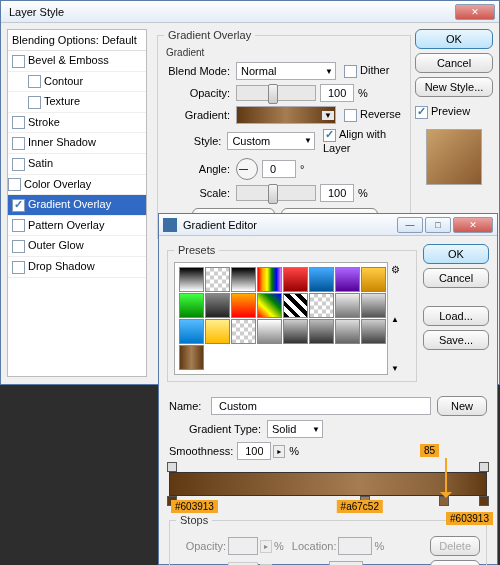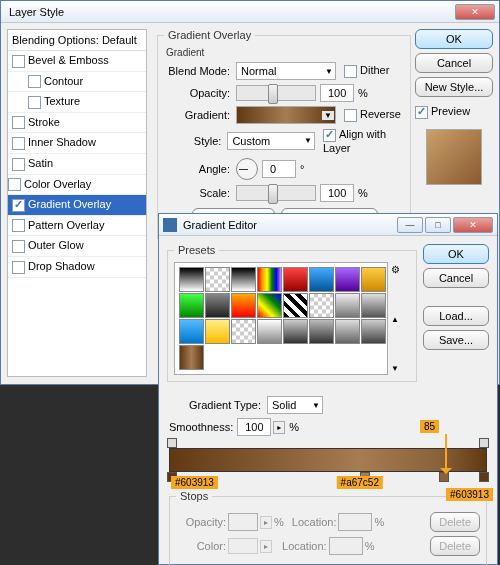--- a/index.html
+++ b/index.html
@@ -176,20 +176,25 @@
     </div>
     <div style="width:66px;display:flex;flex-direction:column;gap:4px">
       <button class="btn pri">OK</button>
       <button class="btn">Cancel</button>
       <div style="height:10px"></div>
       <button class="btn">Load...</button>
       <button class="btn">Save...</button>
     </div>
   </div>
   <div style="padding:2px 10px">
+    <div class="row">
+        <span style="width:42px">Name:</span>
+        <input type="text" style="flex: 1 1 0%;" value="Custom">
+        <button class="btn" style="margin-left:6px;width:50px">New</button>
+      </div>
     <div class="row" style="margin-left:20px">
         <span>Gradient Type:</span>
         <div class="combo" style="width:56px;margin-left:6px">
           <span>Solid</span>
           <span class="arr">▼</span>
         </div>
       </div>
     <div class="row">
         <span>Smoothness:</span>
         <input type="text" style="width: 34px; margin: 0px 2px 0px 4px;" value="100">

